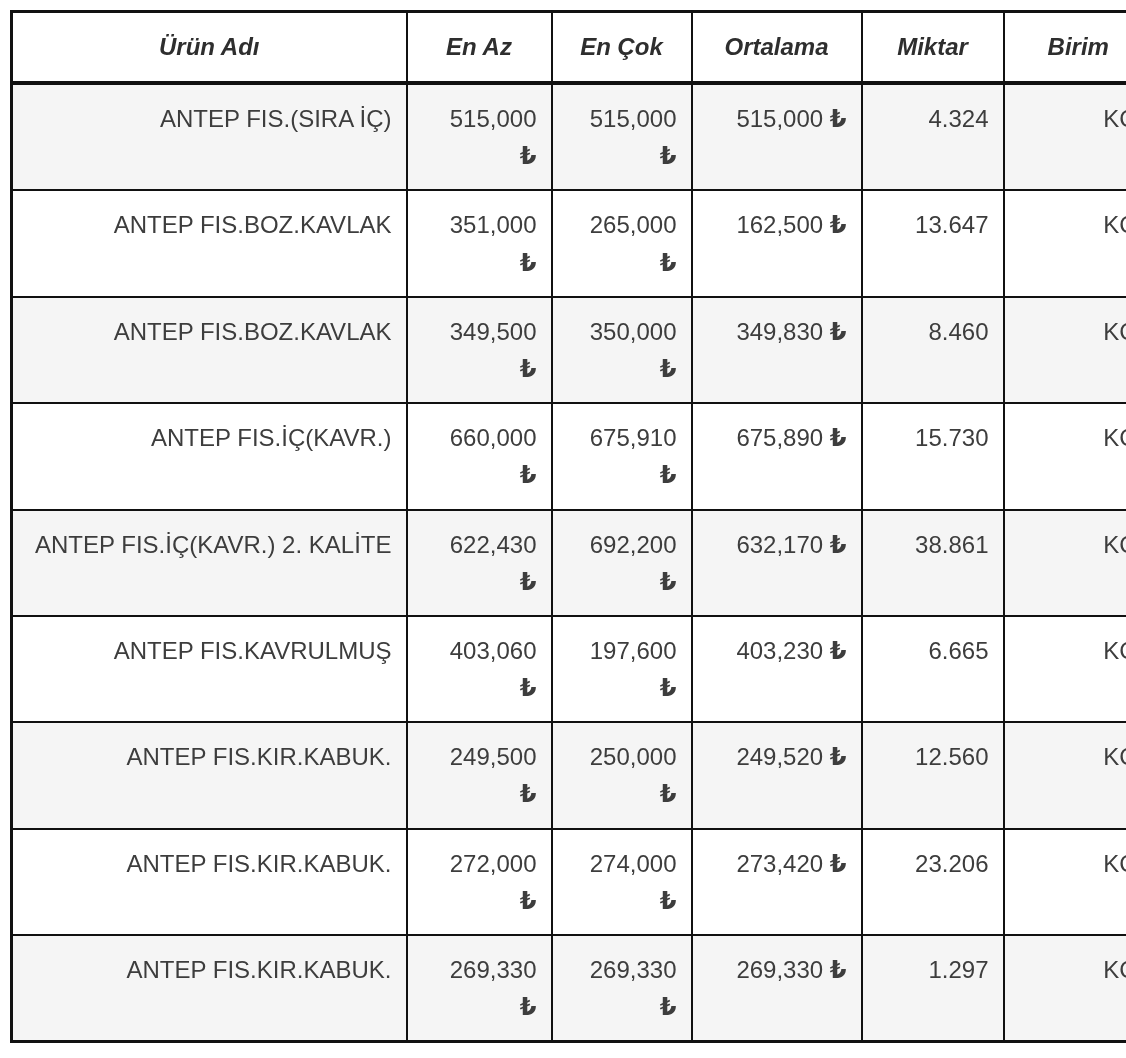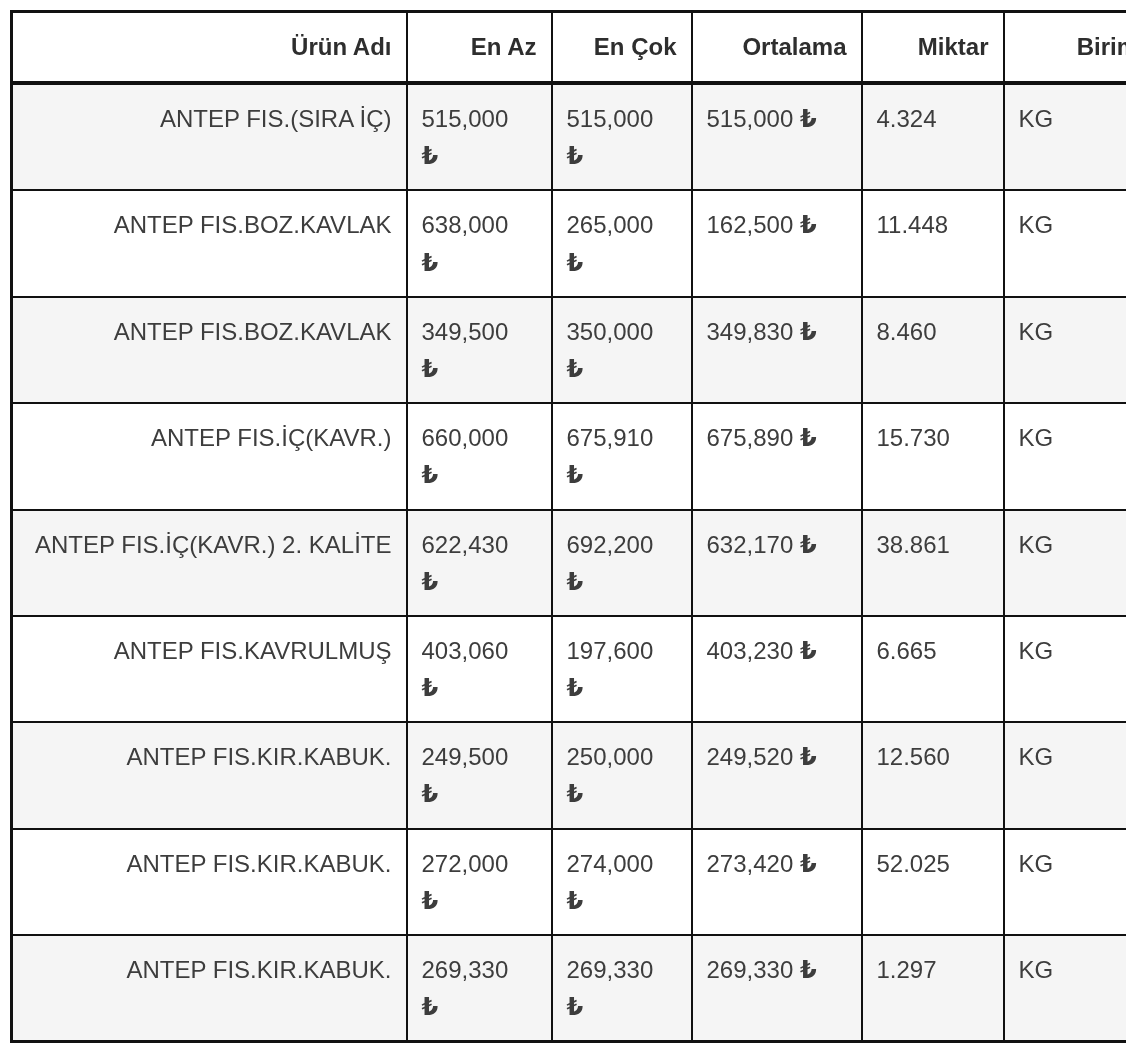--- a/index.html
+++ b/index.html
@@ -31,32 +31,33 @@
   th, td {
     border: 2px solid var(--border);
   }
   thead th {
     border-bottom-width: 4px;
     background: #ffffff;
     color: var(--heading);
     font-size: 24px;
     font-weight: 700;
     line-height: 1.5;
-    text-align: right;
+    text-align: center;
     vertical-align: top;
     padding: 16px 14px;
     white-space: nowrap;
+    font-style: italic;
   }
   tbody td {
     color: var(--text);
     font-size: 24px;
     font-weight: 400;
     line-height: 1.55;
     vertical-align: top;
-    text-align: left;
+    text-align: right;
     padding: 15px 14px;
     background: #ffffff;
   }
   tbody tr:nth-child(odd) td { background: var(--stripe); }
   td.col-name { text-align: right; white-space: nowrap; }
   .lira { font-weight: 700; }
   .num { font-weight: 400; }
 </style>
 </head>
 <body>
@@ -91,29 +92,29 @@
           <div class="num">515,000</div>
           <div class="lira">₺</div>
         </td>
         <td class="col-avg"><span class="num">515,000 </span><span class="lira">₺</span></td>
         <td class="col-qty">4.324</td>
         <td class="col-unit">KG</td>
       </tr>
       <tr>
         <td class="col-name">ANTEP FIS.BOZ.KAVLAK</td>
         <td class="col-price">
-          <div class="num">638,000</div>
+          <div class="num">351,000</div>
           <div class="lira">₺</div>
         </td>
         <td class="col-price">
           <div class="num">265,000</div>
           <div class="lira">₺</div>
         </td>
         <td class="col-avg"><span class="num">162,500 </span><span class="lira">₺</span></td>
-        <td class="col-qty">11.448</td>
+        <td class="col-qty">13.647</td>
         <td class="col-unit">KG</td>
       </tr>
       <tr>
         <td class="col-name">ANTEP FIS.BOZ.KAVLAK</td>
         <td class="col-price">
           <div class="num">349,500</div>
           <div class="lira">₺</div>
         </td>
         <td class="col-price">
           <div class="num">350,000</div>
@@ -183,21 +184,21 @@
         <td class="col-name">ANTEP FIS.KIR.KABUK.</td>
         <td class="col-price">
           <div class="num">272,000</div>
           <div class="lira">₺</div>
         </td>
         <td class="col-price">
           <div class="num">274,000</div>
           <div class="lira">₺</div>
         </td>
         <td class="col-avg"><span class="num">273,420 </span><span class="lira">₺</span></td>
-        <td class="col-qty">52.025</td>
+        <td class="col-qty">23.206</td>
         <td class="col-unit">KG</td>
       </tr>
       <tr>
         <td class="col-name">ANTEP FIS.KIR.KABUK.</td>
         <td class="col-price">
           <div class="num">269,330</div>
           <div class="lira">₺</div>
         </td>
         <td class="col-price">
           <div class="num">269,330</div>

